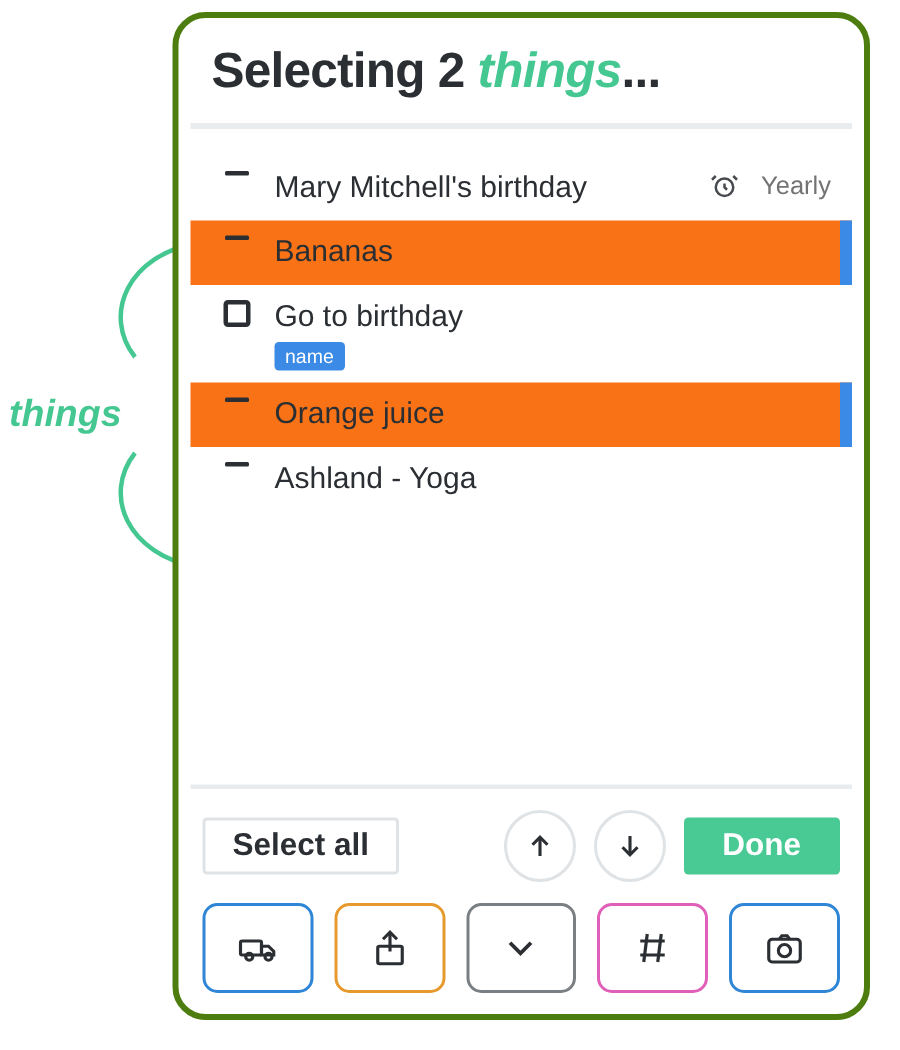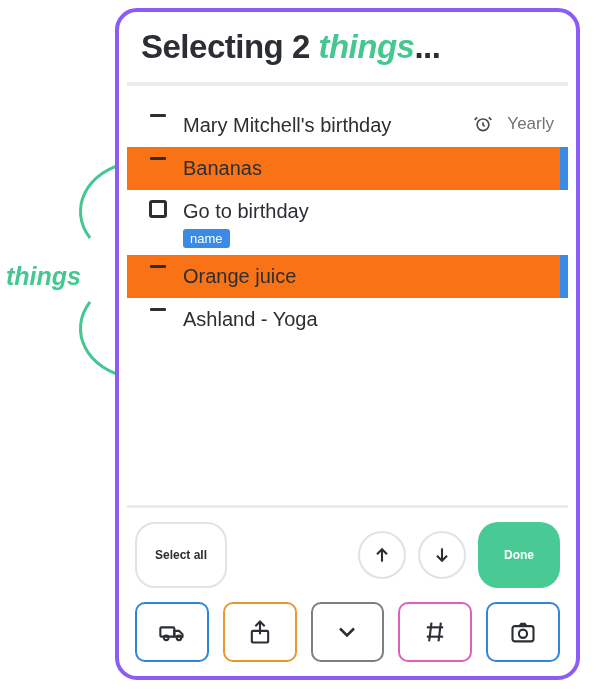--- a/index.html
+++ b/index.html
@@ -10,21 +10,21 @@
     height: 700px;
     position: relative;
     overflow: hidden;
   }
   .panel {
     position: absolute;
     left: 115px;
     top: 8px;
     width: 465px;
     height: 672px;
-    border: 4px solid #8b5cf6;
+    border: 4px solid #4d7c0f;
     border-radius: 22px;
     background: #fff;
     display: flex;
     flex-direction: column;
     padding: 6px 8px 10px 8px;
   }
   .title-bar {
     padding: 10px 14px 16px 14px;
     border-bottom: 4px solid #e9ecef;
   }
@@ -103,27 +103,27 @@
     border-top: 3px solid #e9ecef;
     padding: 14px 8px 4px 8px;
   }
   .footer-row1 {
     display: flex;
     align-items: center;
     gap: 12px;
     margin-bottom: 14px;
   }
   .btn {
-    height: 66px;
-    border-radius: 20px;
+    height: 38px;
+    border-radius: 3px;
     display: flex;
     align-items: center;
     justify-content: center;
     cursor: pointer;
-    font-size: 12px;
+    font-size: 21px;
   }
   .select-all {
     border: 2px solid #dfe3e6;
     padding: 0 18px;
     color: #2b2f33;
     font-weight: 600;
     background: #fff;
   }
   .circle-btn {
     width: 48px;

